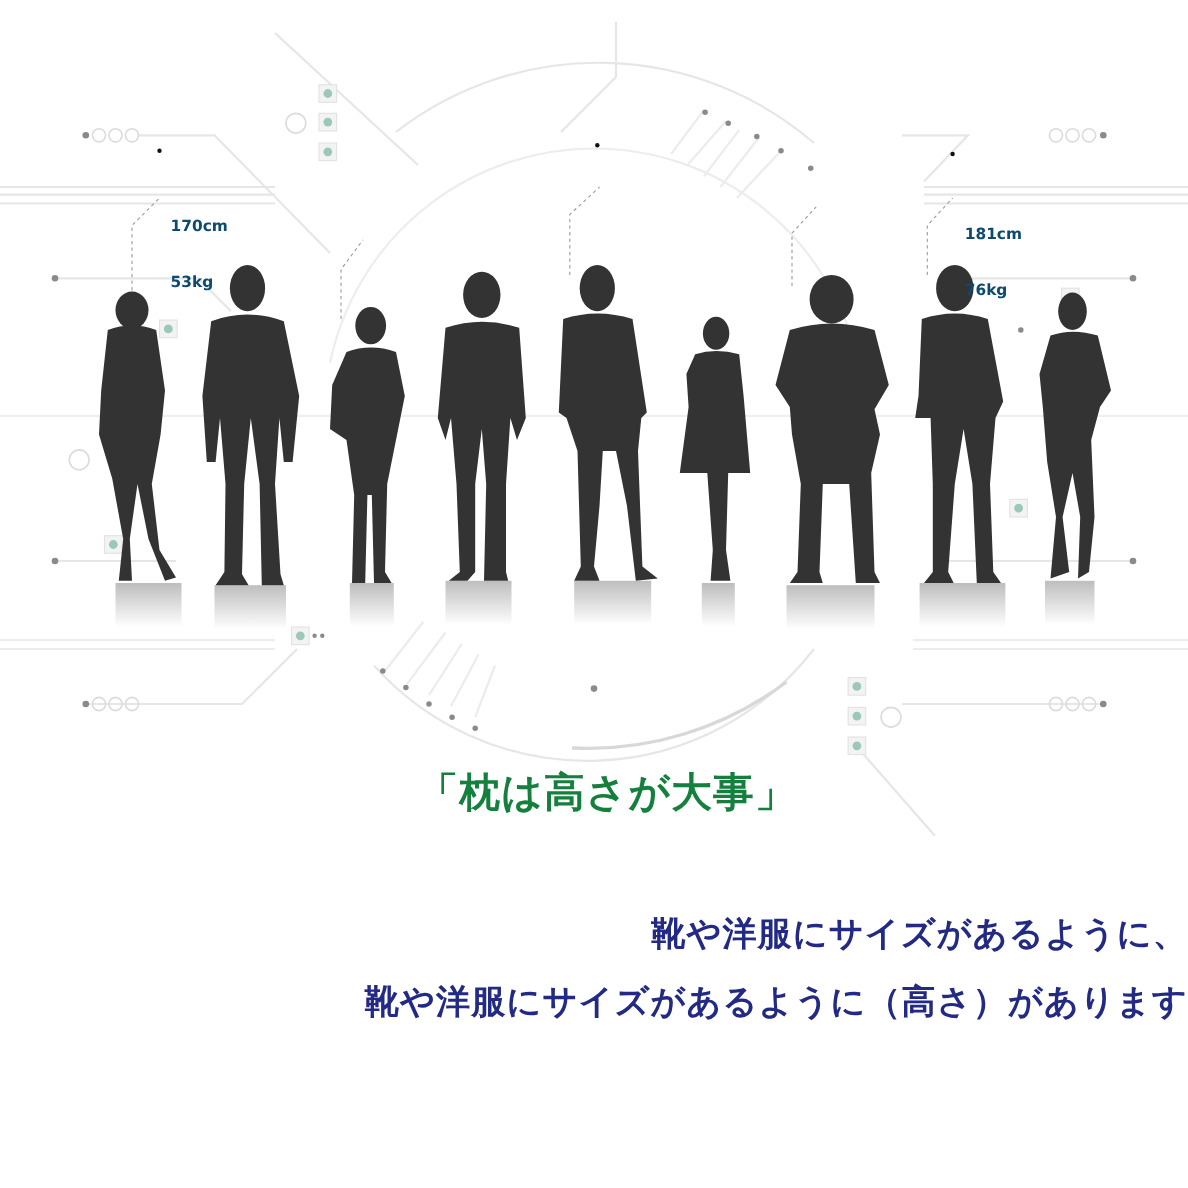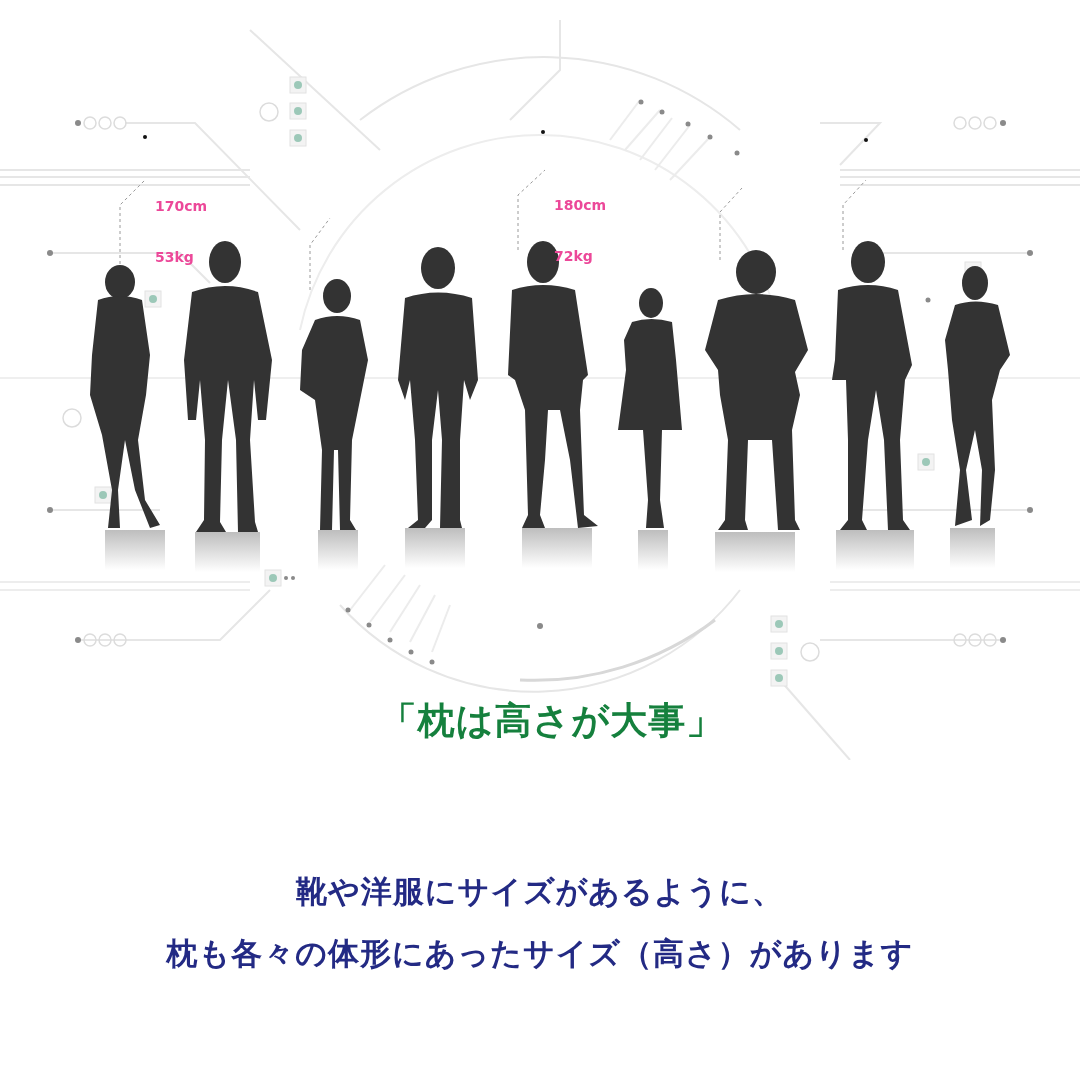--- a/index.html
+++ b/index.html
@@ -1,28 +1,28 @@
 <!DOCTYPE html>
 <html><head>
 <meta charset="utf-8">
 <style>
   html, body { margin:0; padding:0; background:#ffffff; }
   body { width:1080px; height:1080px; position:relative; overflow:hidden;
          font-family:"DejaVu Sans", sans-serif; }
   .stage { position:absolute; left:0; top:0; width:1080px; height:760px; }
   svg.bg { position:absolute; left:0; top:0; }
   .label { position:absolute; font-family:"DejaVu Sans", sans-serif; font-weight:bold;
-           font-size:14px; line-height:17px; color:#ec4899; white-space:pre; }
+           font-size:14px; line-height:17px; color:#0c4a6e; white-space:pre; }
   .label .dot { position:absolute; left:-9px; top:6px; width:3px; height:3px; border-radius:50%; background:#222; }
   .headline { position:absolute; left:12px; width:1080px; text-align:center; top:696px;
               font-family:"DejaVu Sans", sans-serif; font-weight:bold; font-size:37px;
               color:#15803d; letter-spacing:1px; }
-  .body-text { position:absolute; left:0; width:1080px; text-align:center;
+  .body-text { position:absolute; left:0; width:1080px; text-align:right;
                font-family:"DejaVu Sans", sans-serif; font-weight:bold; font-size:31px;
-               color:#232a84; letter-spacing:1px;margin-top:43px; }
+               color:#232a84; letter-spacing:1px; }
   .line1 { top:828px; }
   .line2 { top:890px; }
 </style>
 </head>
 <body>
 
 <div class="stage">
   <svg class="bg" width="1080" height="760" viewBox="0 0 1080 760">
     <g fill="none" stroke="#e6e6e6" stroke-width="2">
 
@@ -180,21 +180,21 @@
 
       <ellipse cx="975" cy="283" rx="13" ry="17"></ellipse>
       <path d="M955 305 Q975 298 998 305 L1010 355 L1000 370 L992 400 L995 470 L990 520 L980 526 L982 470 L975 430 L966 470 L972 520 L955 526 L960 470 L952 420 L948 370 L945 340 Z"></path>
     </g>
   </svg>
 
   <div class="label" style="left:155px;top:164px;">
     <div>170cm</div>
     <div>53kg</div>
   </div>
-  <div class="label" style="left:554px;top:163px;">
-    <div>180cm</div>
-    <div>72kg</div>
+  <div class="label" style="left:877px;top:171px;">
+    <div>181cm</div>
+    <div>76kg</div>
   </div>
 </div>
 
 <div class="headline">「枕は高さが大事」</div>
 <div class="body-text line1">靴や洋服にサイズがあるように、</div>
-<div class="body-text line2">枕も各々の体形にあったサイズ（高さ）があります</div>
+<div class="body-text line2">靴や洋服にサイズがあるように（高さ）があります</div>
 
 </body></html>

